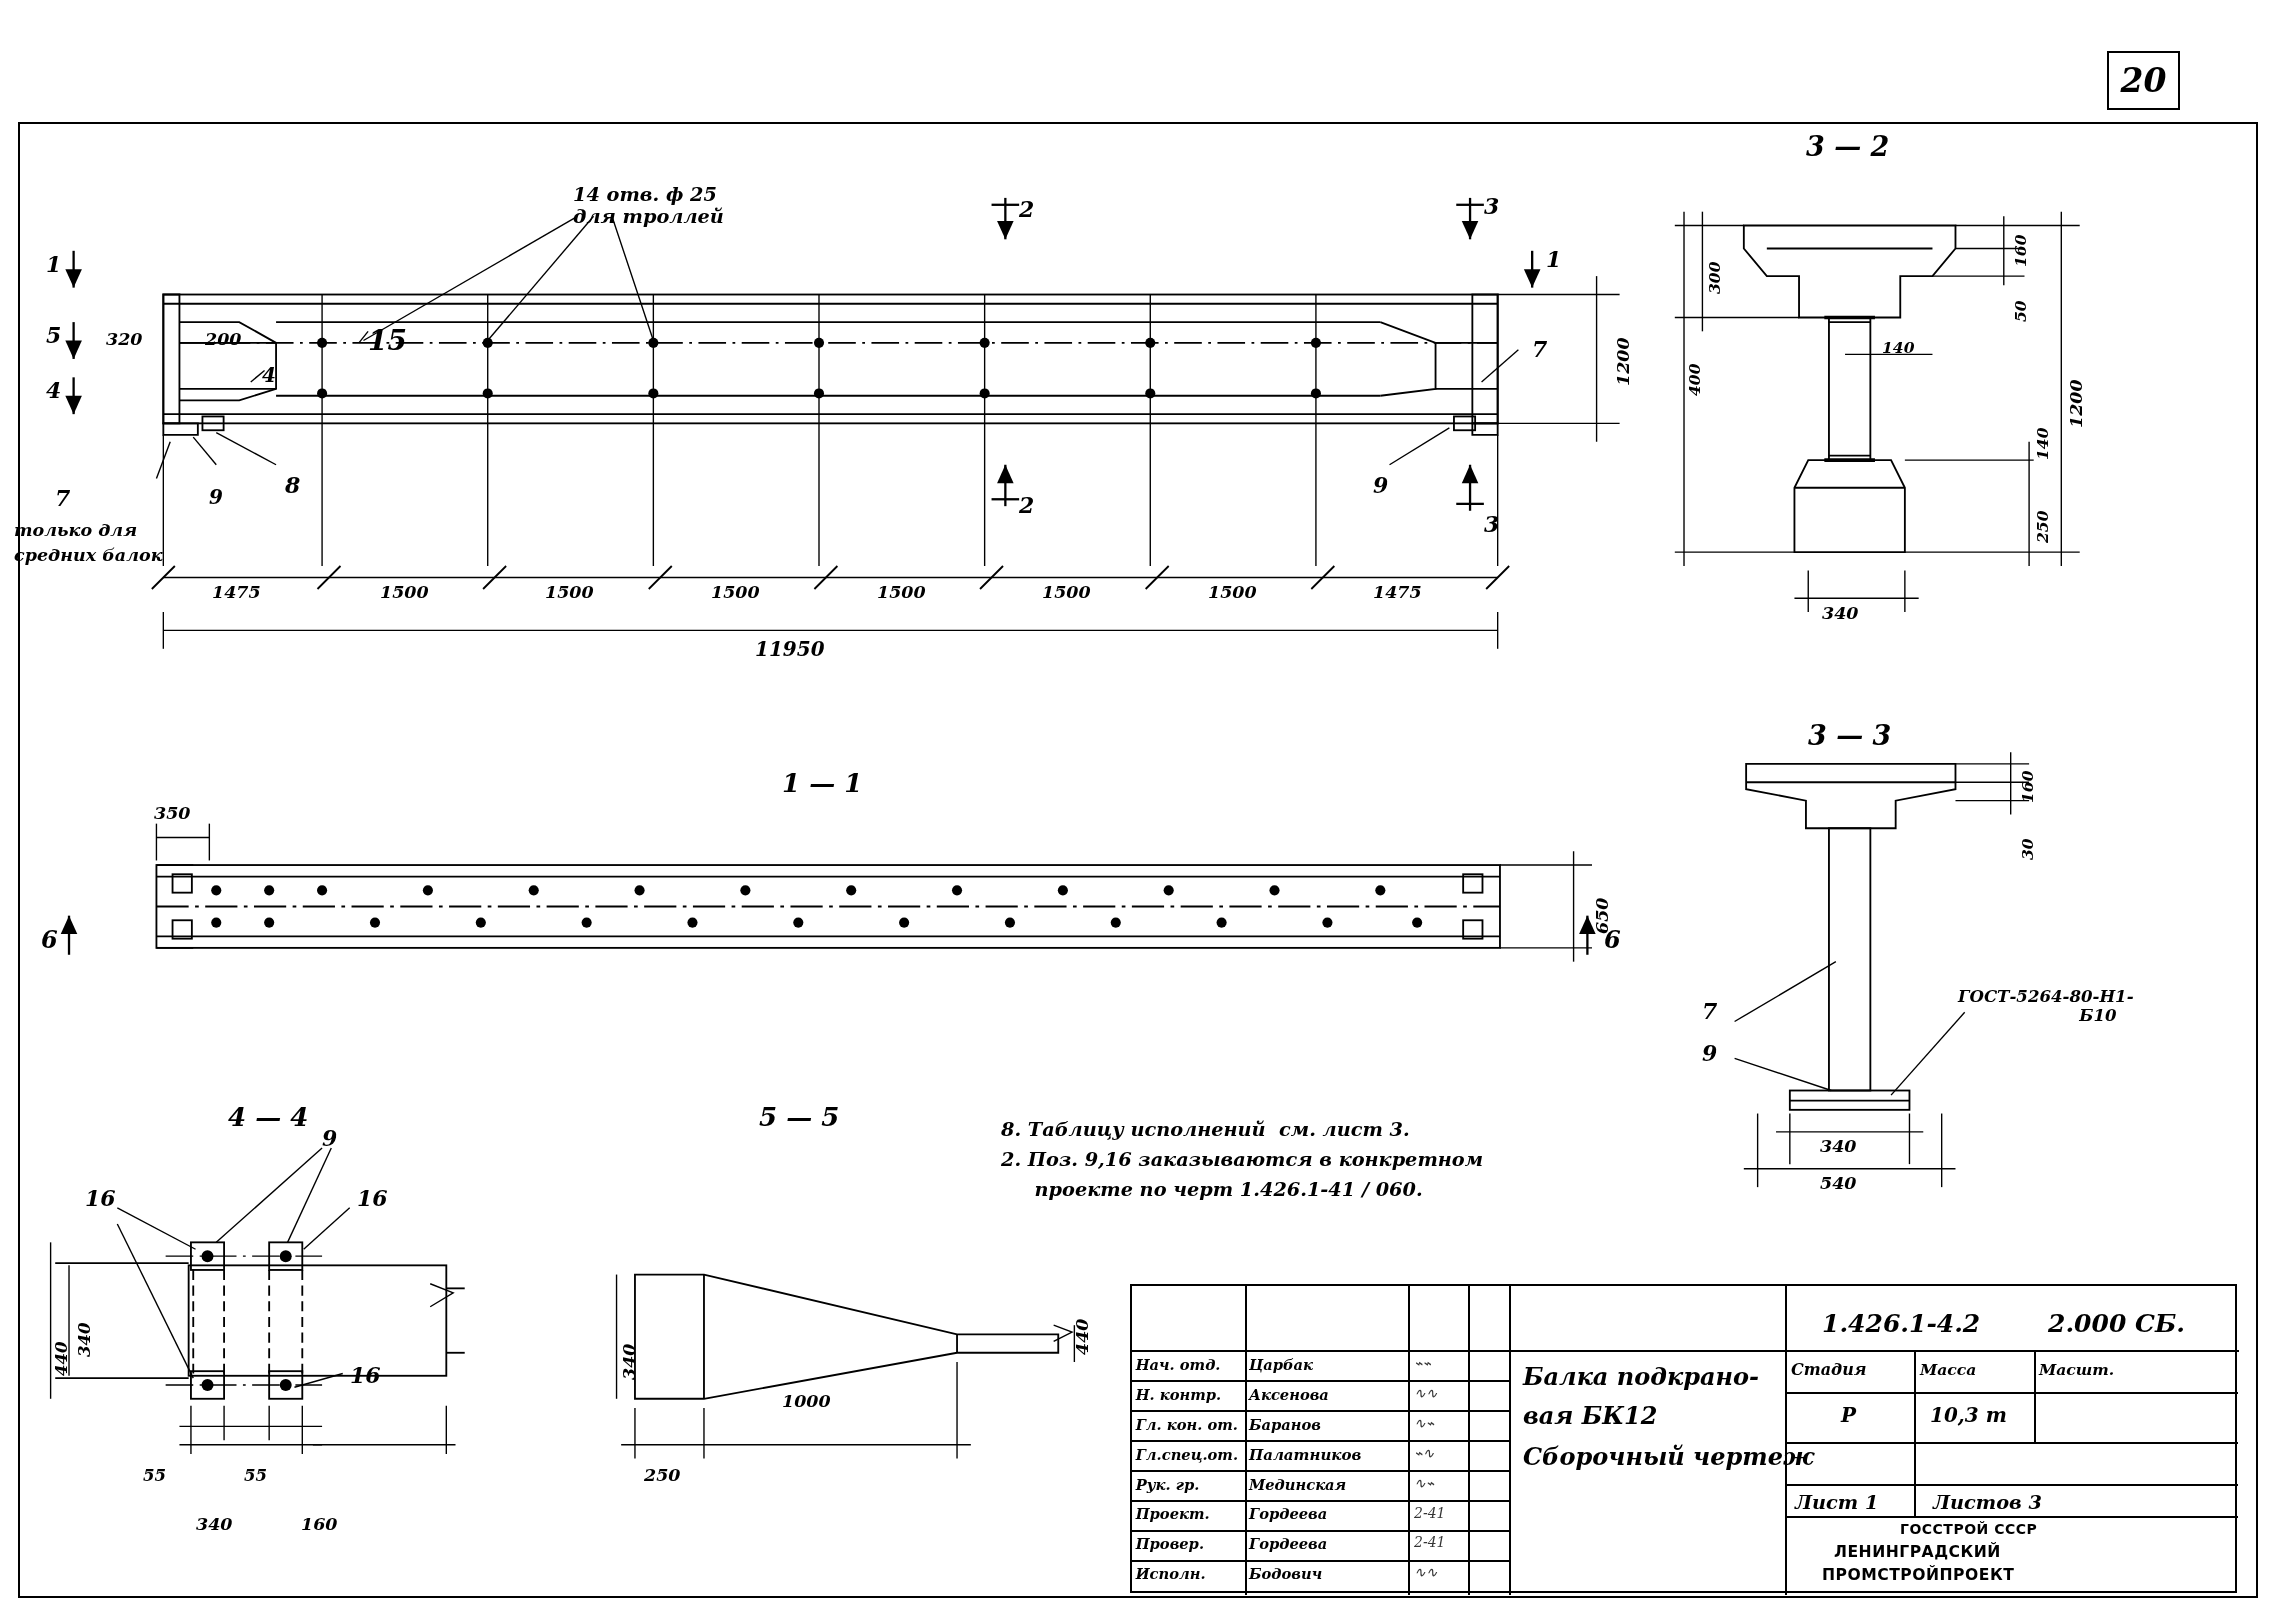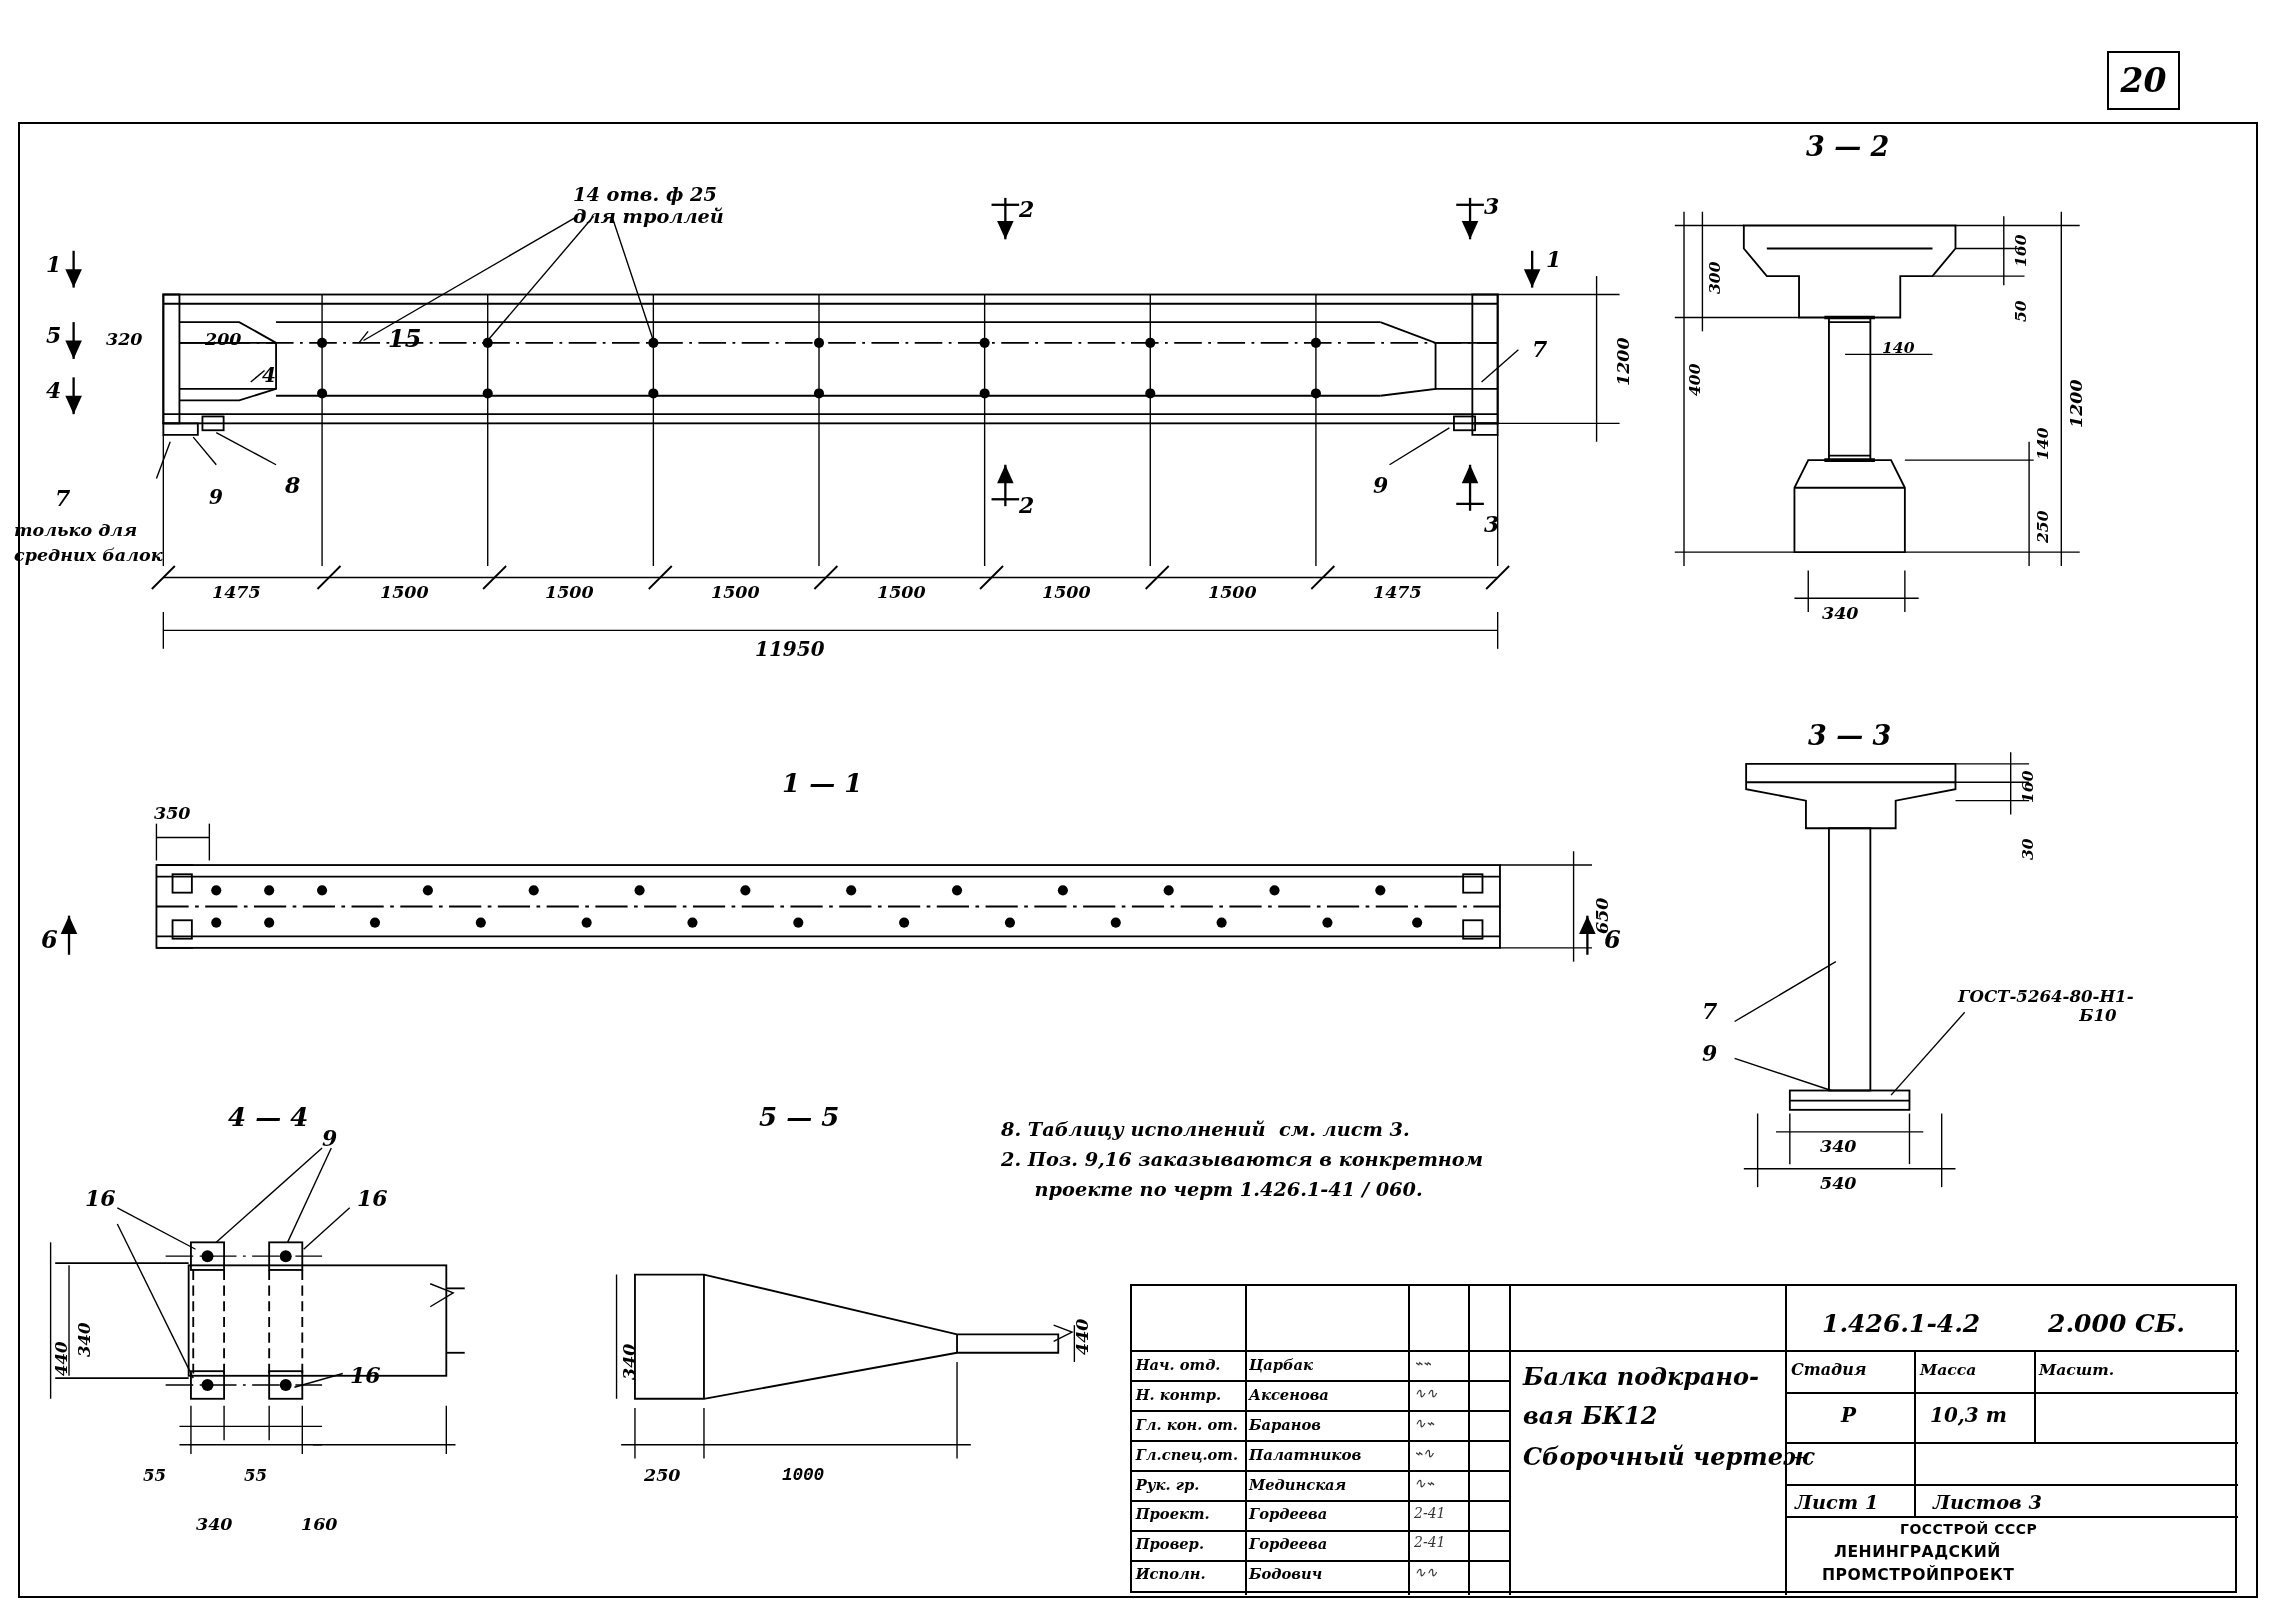--- a/index.html
+++ b/index.html
@@ -168,21 +168,21 @@
   <div class="ttl" style="left:1019px;top:196px;font-size:22px;">2</div>
   <div class="ttl" style="left:1019px;top:492px;font-size:22px;">2</div>
   <div class="ttl" style="left:1484px;top:193px;font-size:22px;">3</div>
   <div class="ttl" style="left:1484px;top:511px;font-size:22px;">3</div>
   <div class="ttl" style="left:1546px;top:246px;font-size:22px;">1</div>
   <div class="ttl" style="left:1532px;top:336px;font-size:22px;">7</div>
   <div class="ttl" style="left:1373px;top:472px;font-size:22px;">9</div>
   <div class="ttl" style="left:55px;top:485px;font-size:22px;">7</div>
   <div class="ttl" style="left:209px;top:485px;font-size:20px;">9</div>
   <div class="ttl" style="left:285px;top:472px;font-size:22px;">8</div>
-  <div class="ttl" style="left:388px;top:324px;font-size:24px;">15</div>
+  <div class="ttl" style="left:368px;top:324px;font-size:28px;">15</div>
   <div class="ttl" style="left:262px;top:363px;font-size:20px;">4</div>
 
   <div class="note" style="left:14px;top:518px;font-size:17.5px;">только для
 средних балок</div>
 
   <div class="dim" style="left:212px;top:582px;">1475</div>
   <div class="dim" style="left:380px;top:582px;">1500</div>
   <div class="dim" style="left:545px;top:582px;">1500</div>
   <div class="dim" style="left:711px;top:582px;">1500</div>
   <div class="dim" style="left:877px;top:582px;">1500</div>
@@ -411,21 +411,21 @@
       <line x1="2335" y1="2880" x2="2335" y2="2960"></line>
       <line x1="1380" y1="3060" x2="1380" y2="3170"></line>
       <line x1="1530" y1="3060" x2="1530" y2="3170"></line>
       <line x1="2080" y1="2960" x2="2080" y2="3170"></line>
       <line x1="1350" y1="3140" x2="2110" y2="3140"></line>
     </g>
   </svg>
   <div class="dimv" style="left:619px;top:1380px;font-size:17.5px;">340</div>
   <div class="dimv" style="left:1072px;top:1355px;font-size:17.5px;">440</div>
   <div class="dim" style="left:644px;top:1465px;font-size:17.5px;">250</div>
-  <div class="dim" style="left:782px;top:1465px;font-size:17.5px;font-family:Liberation Mono, monospace;">1000</div>
+  <div class="dim" style="left:782px;top:1391px;font-size:17.5px;">1000</div>
 
   <div class="note" style="left:1001px;top:1116px;">8. Таблицу исполнений  см. лист 3.</div>
   <div class="note" style="left:1001px;top:1146px;">2. Поз. 9,16 заказываются в конкретном</div>
   <div class="note" style="left:1001px;top:1176px;">     проекте по черт 1.426.1-41 / 060.</div>
 
   <div class="stamp">
 
     <div class="vline" style="left:113px;top:0;height:309px;"></div>
     <div class="vline" style="left:276px;top:0;height:309px;"></div>
     <div class="vline" style="left:336px;top:0;height:309px;"></div>

